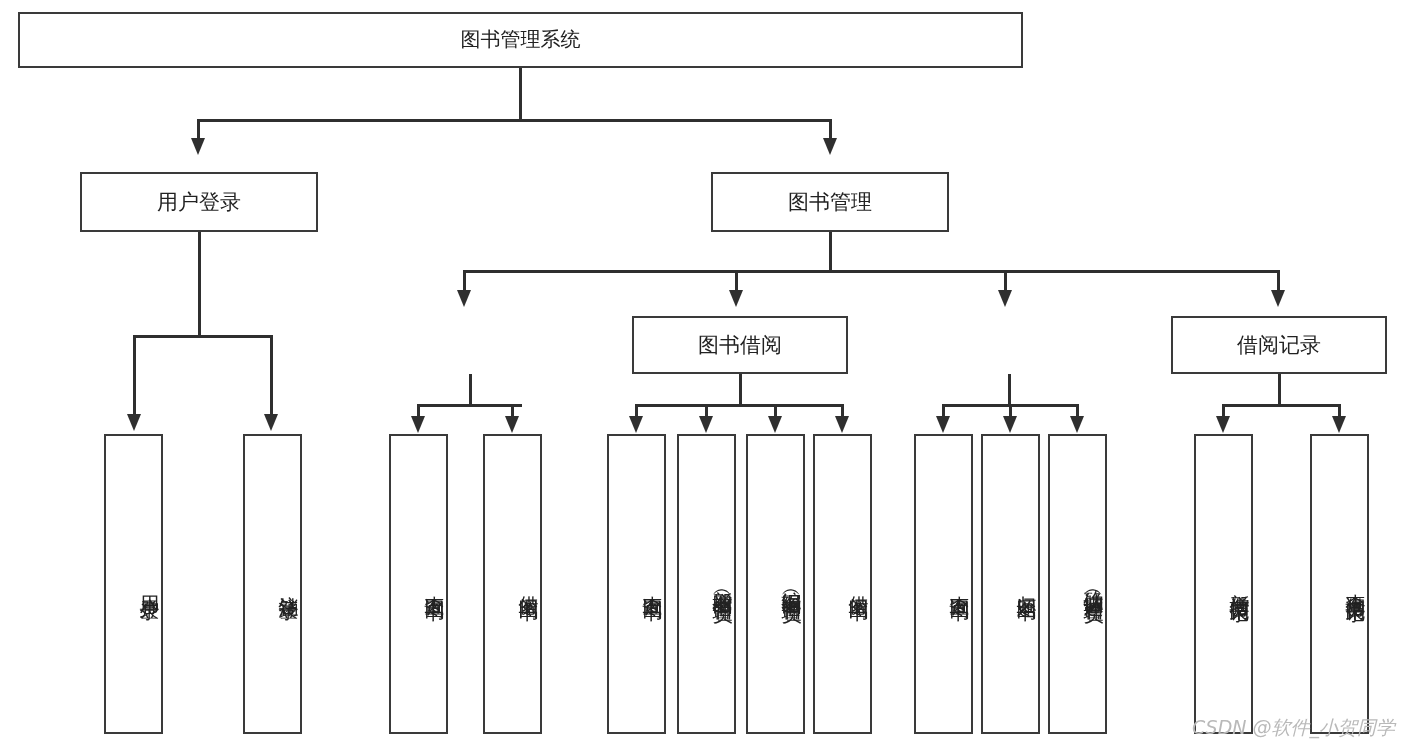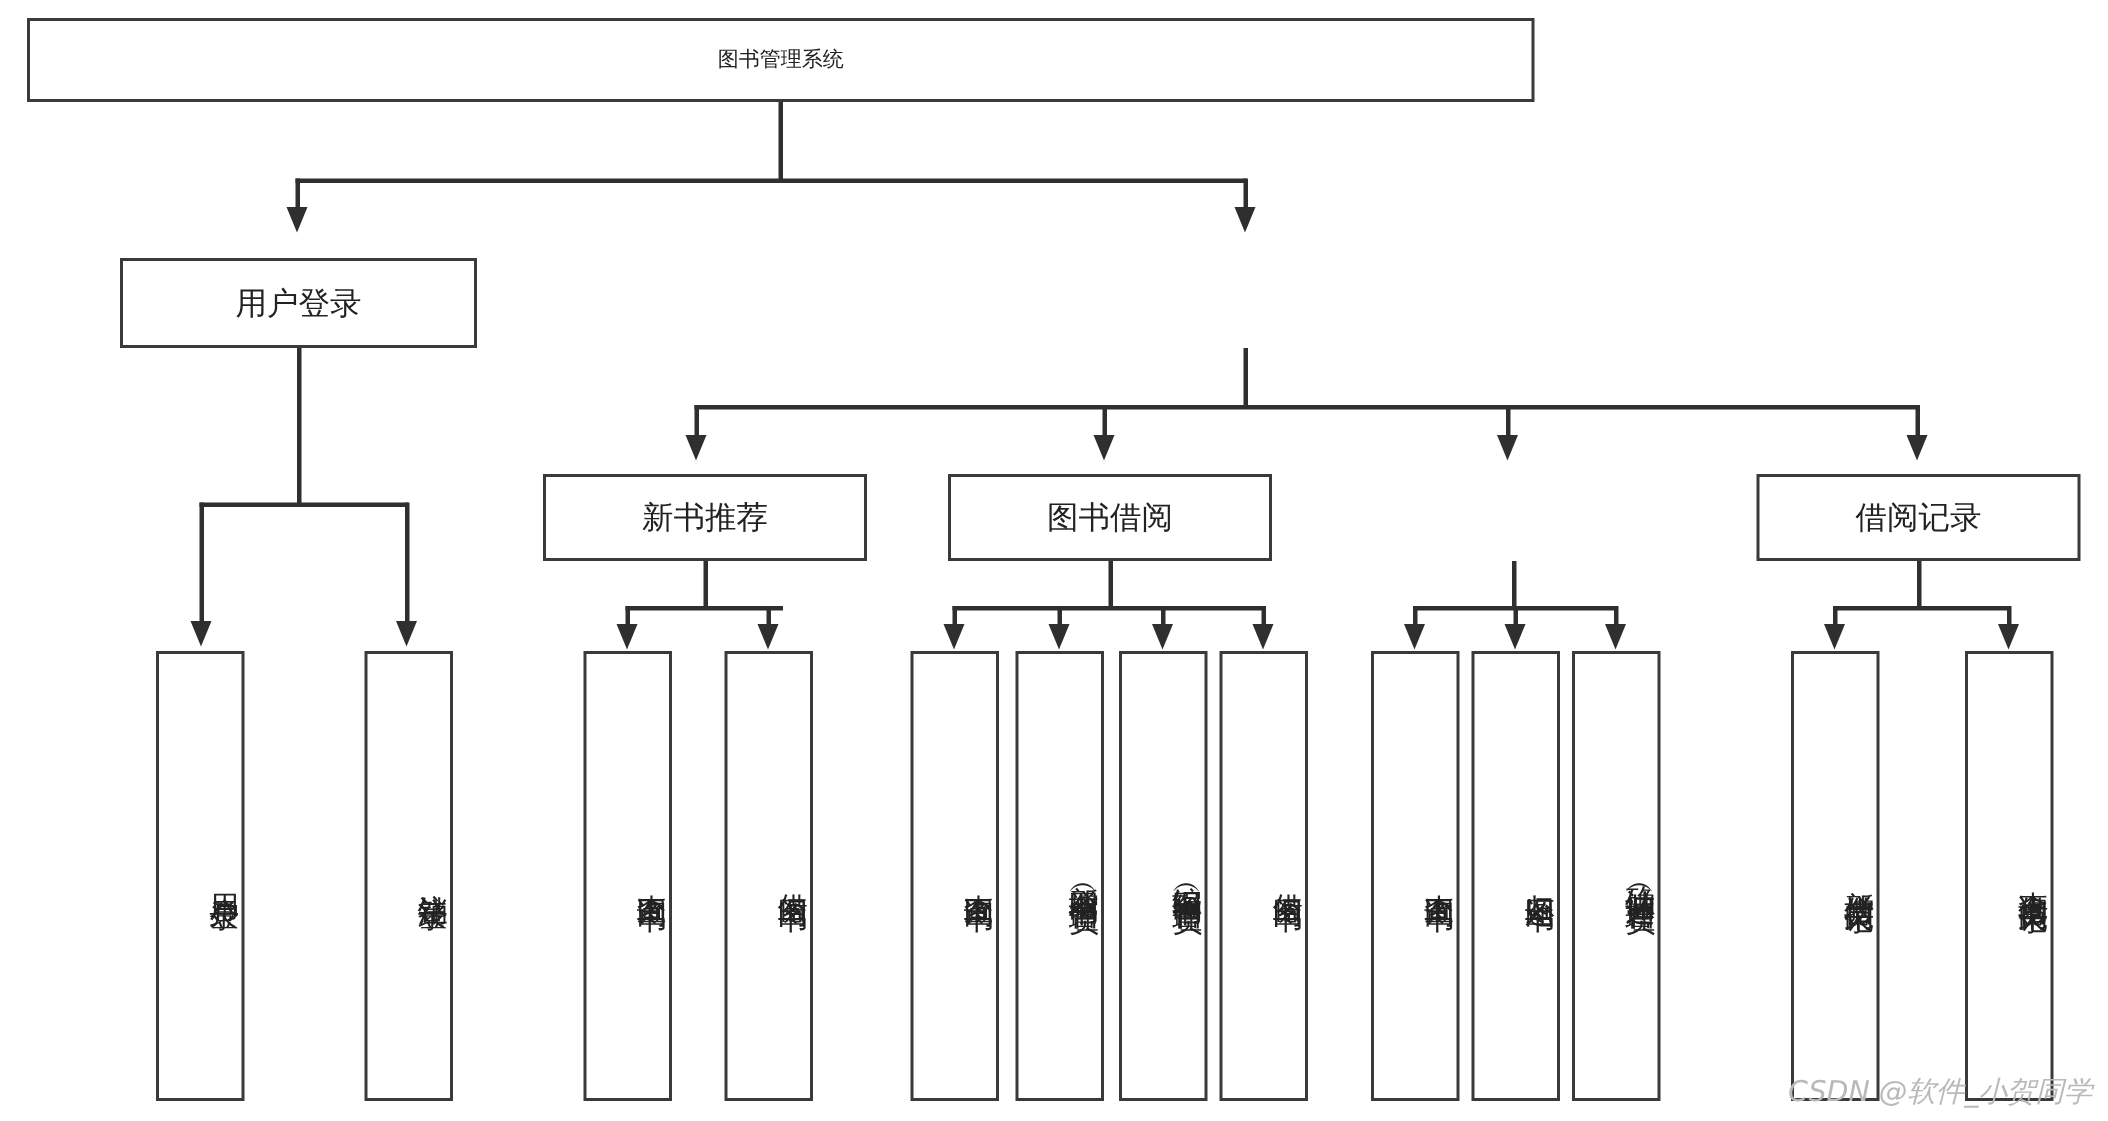--- a/index.html
+++ b/index.html
@@ -23,21 +23,21 @@
     box-sizing: border-box;
     border: 2.5px solid #3a3a3a;
     background: #ffffff;
     display: flex;
     align-items: center;
     justify-content: center;
     color: #222222;
     line-height: 1.18;
     text-align: center;
   }
-  .node.root  { font-size: 14px; }
+  .node.root  { font-size: 20px; }
   .node.lvl2  { font-size: 21px; }
   .node.lvl3  { font-size: 21px; }
   .node.leaf  {
     font-size: 20px;
     writing-mode: vertical-rl;
     text-orientation: upright;
     letter-spacing: 2px;
     padding: 14px 0;
     align-items: flex-start;
     justify-content: center;
@@ -81,42 +81,42 @@
   <div class="hline" style="left:197px; top:119px; width:634px;"></div>
   <div class="vline" style="left:197px; top:119px; height:22px;"></div>
   <div class="arrow" style="left:191px; top:138px;"></div>
   <div class="vline" style="left:829px; top:119px; height:22px;"></div>
   <div class="arrow" style="left:823px; top:138px;"></div>
 
   <div class="node lvl2" style="left:80px; top:172px; width:238px; height:60px;">
     <span class="lbl">用户登录</span>
   </div>
 
+  <div class="node lvl2" style="left:711px; top:172px; width:238px; height:60px;">
+    <span class="lbl">图书管理</span>
+  </div>
 
   <div class="vline" style="left:198px; top:232px; height:104px;"></div>
   <div class="hline" style="left:133px; top:335px; width:139px;"></div>
   <div class="vline" style="left:133px; top:335px; height:82px;"></div>
   <div class="arrow" style="left:127px; top:414px;"></div>
   <div class="vline" style="left:270px; top:335px; height:82px;"></div>
   <div class="arrow" style="left:264px; top:414px;"></div>
 
   <div class="vline" style="left:829px; top:232px; height:40px;"></div>
   <div class="hline" style="left:463px; top:270px; width:816px;"></div>
   <div class="vline" style="left:463px; top:270px; height:23px;"></div>
   <div class="arrow" style="left:457px; top:290px;"></div>
   <div class="vline" style="left:735px; top:270px; height:23px;"></div>
   <div class="arrow" style="left:729px; top:290px;"></div>
   <div class="vline" style="left:1004px; top:270px; height:23px;"></div>
   <div class="arrow" style="left:998px; top:290px;"></div>
   <div class="vline" style="left:1277px; top:270px; height:23px;"></div>
   <div class="arrow" style="left:1271px; top:290px;"></div>
 
-  <div class="node lvl3" style="left:362px; top:316px; width:216px; height:58px;">
-    <span class="lbl">新书推荐</span>
-  </div>
   <div class="node lvl3" style="left:632px; top:316px; width:216px; height:58px;">
     <span class="lbl">图书借阅</span>
   </div>
   <div class="node lvl3" style="left:1171px; top:316px; width:216px; height:58px;">
     <span class="lbl">借阅记录</span>
   </div>
 
   <div class="vline" style="left:469px; top:374px; height:32px;"></div>
   <div class="hline" style="left:417px; top:404px; width:105px;"></div>
   <div class="vline" style="left:417px; top:404px; height:14px;"></div>

